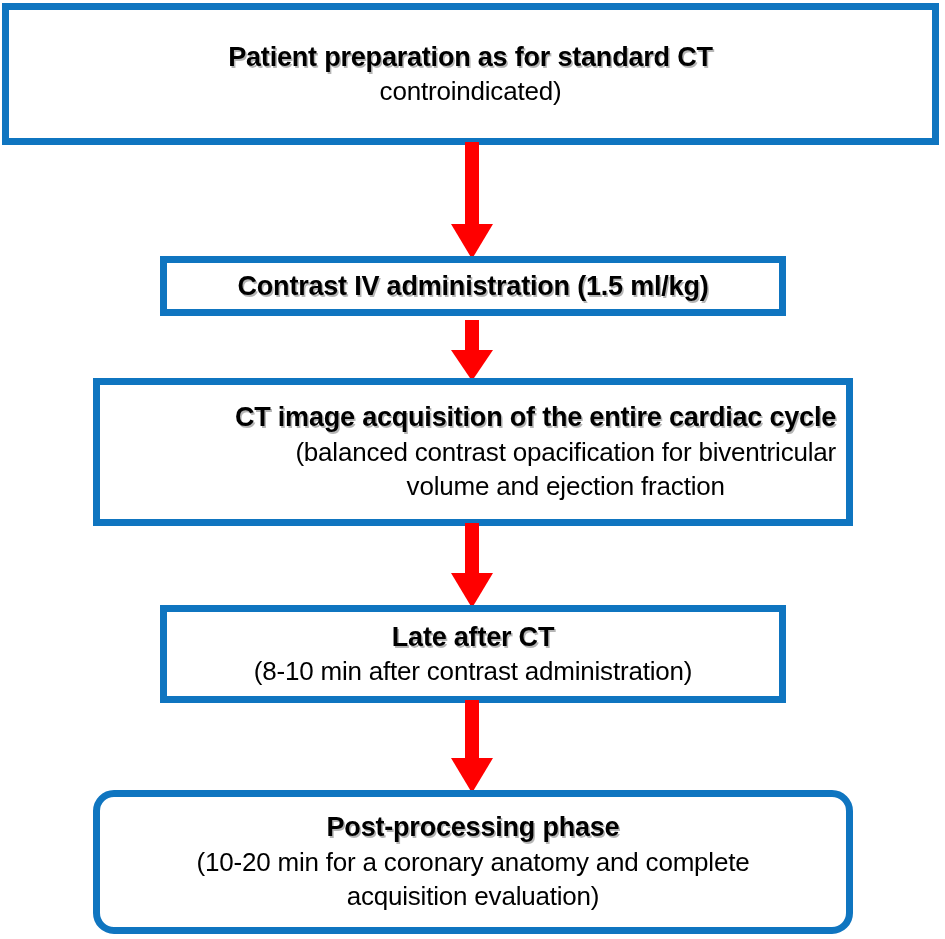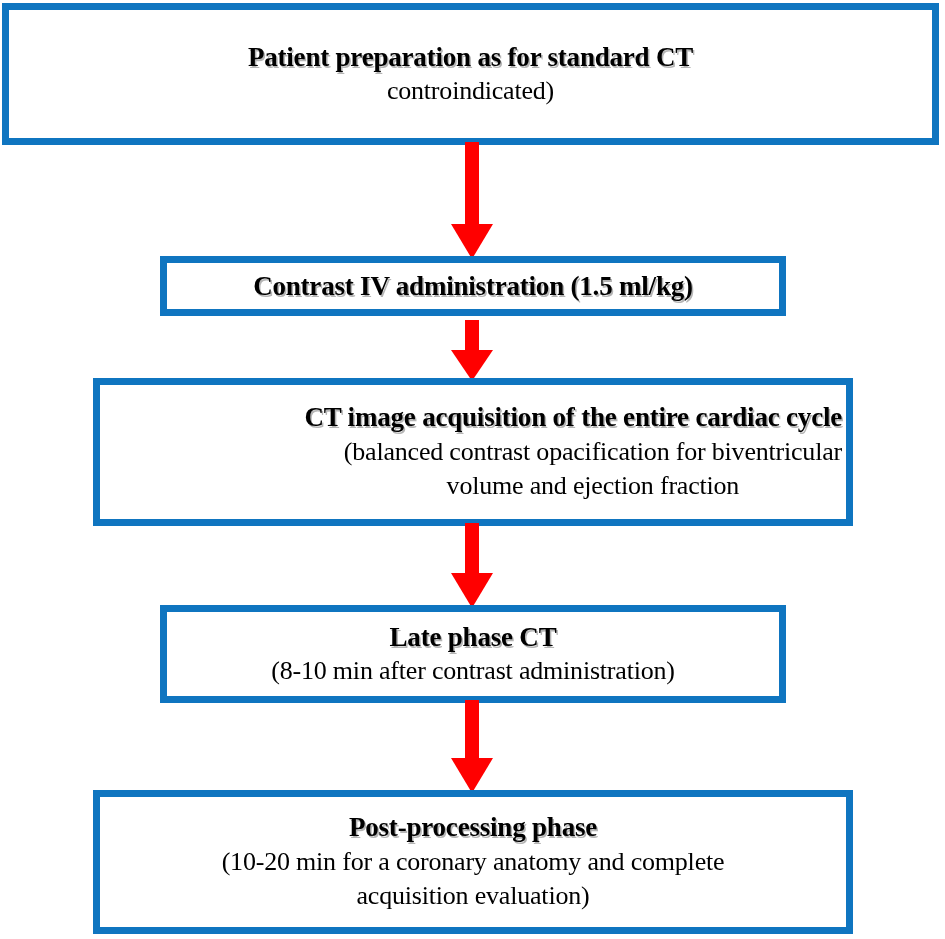--- a/index.html
+++ b/index.html
@@ -20,22 +20,21 @@
   .node {
     position: absolute;
     box-sizing: border-box;
     background: #ffffff;
     border: 7px solid #0F75C0;
     display: flex;
     flex-direction: column;
     align-items: center;
     justify-content: center;
     text-align: center;
-    padding: 4px 4px;
-    font-family: Liberation Serif, serif;
+    padding: 4px 10px;
   }
   .node-title {
     font-weight: bold;
     color: #000000;
     font-size: 27px;
     line-height: 1.28;
     letter-spacing: -0.2px;
     text-shadow: 1.5px 1.5px 0.5px rgba(120,120,120,0.55);
     white-space: nowrap;
   }
@@ -49,21 +48,21 @@
   .node-sub .sub-line {
     display: block;
     white-space: nowrap;
   }
 
   
   #node-1 { left: 2px;  top: 3px;   width: 937px; height: 142px; }
   #node-2 { left: 160px; top: 256px; width: 626px; height: 60px; }
   #node-3 { left: 93px;  top: 378px; width: 760px; height: 148px; align-items: flex-end; }
   #node-4 { left: 160px; top: 605px; width: 626px; height: 98px; }
-  #node-5 { left: 93px;  top: 790px; width: 760px; height: 144px; }
+  #node-5 { left: 93px;  top: 790px; width: 760px; height: 144px; border-radius: 21px; }
 
   
   .arrow {
     position: absolute;
     display: block;
   }
   #arrow-1 { left: 449px; top: 142px; width: 46px; height: 118px; }
   #arrow-2 { left: 449px; top: 320px; width: 46px; height: 62px; }
   #arrow-3 { left: 449px; top: 523px; width: 46px; height: 86px; }
   #arrow-4 { left: 449px; top: 700px; width: 46px; height: 94px; }
@@ -101,21 +100,21 @@
       <span class="sub-line">volume and ejection fraction</span>
     </div>
   </div>
 
   <svg class="arrow" id="arrow-3" viewBox="0 0 46 86" preserveAspectRatio="none">
     <rect x="16" y="0" width="14" height="54" fill="#FF0000"></rect>
     <polygon points="2,50 44,50 23,85" fill="#FF0000"></polygon>
   </svg>
 
   <div class="node" id="node-4">
-    <div class="node-title">Late phase CT</div>
+    <div class="node-title">Late after CT</div>
     <div class="node-sub">
       <span class="sub-line">(8-10 min after contrast administration)</span>
     </div>
   </div>
 
   <svg class="arrow" id="arrow-4" viewBox="0 0 46 94" preserveAspectRatio="none">
     <rect x="16" y="0" width="14" height="62" fill="#FF0000"></rect>
     <polygon points="2,58 44,58 23,93" fill="#FF0000"></polygon>
   </svg>
 

